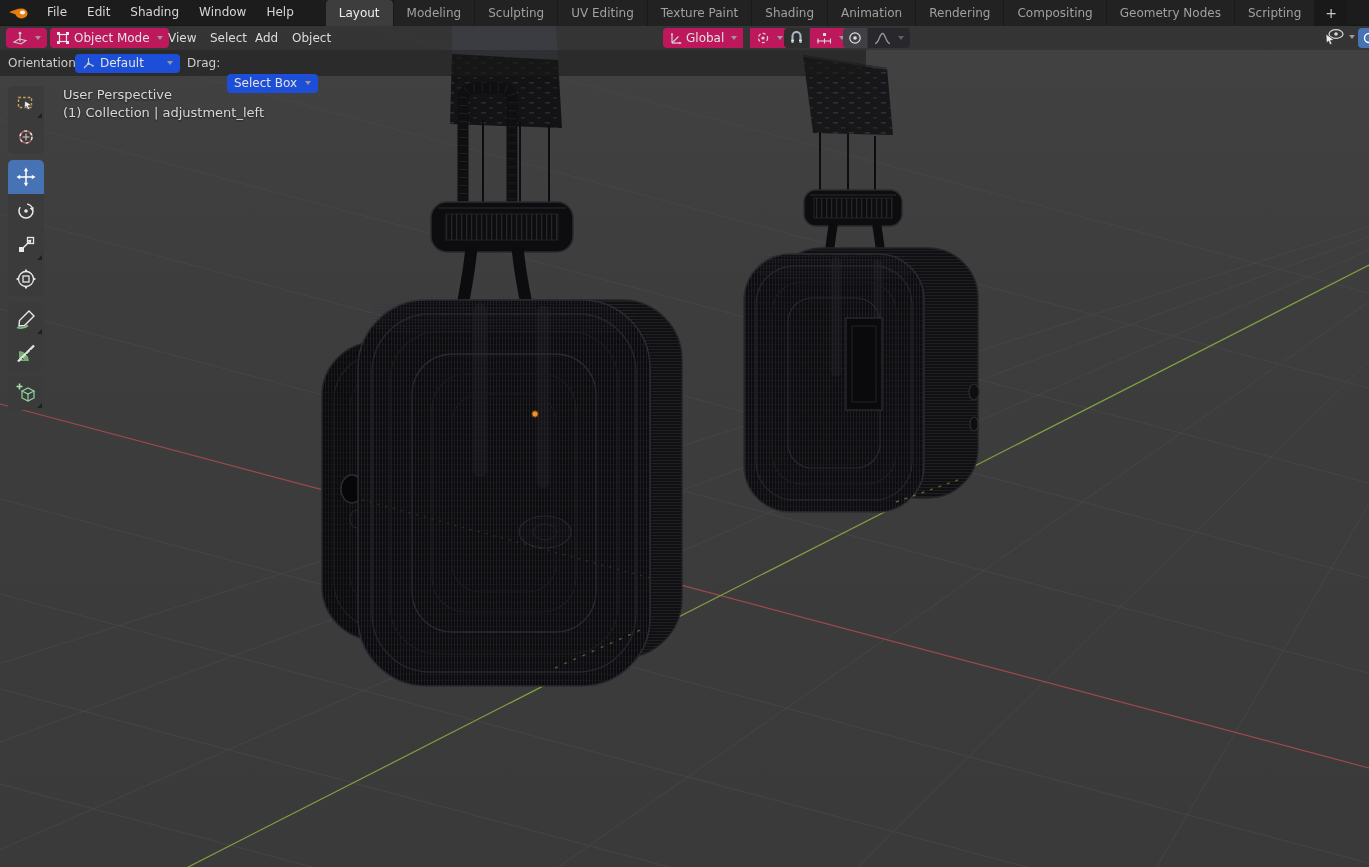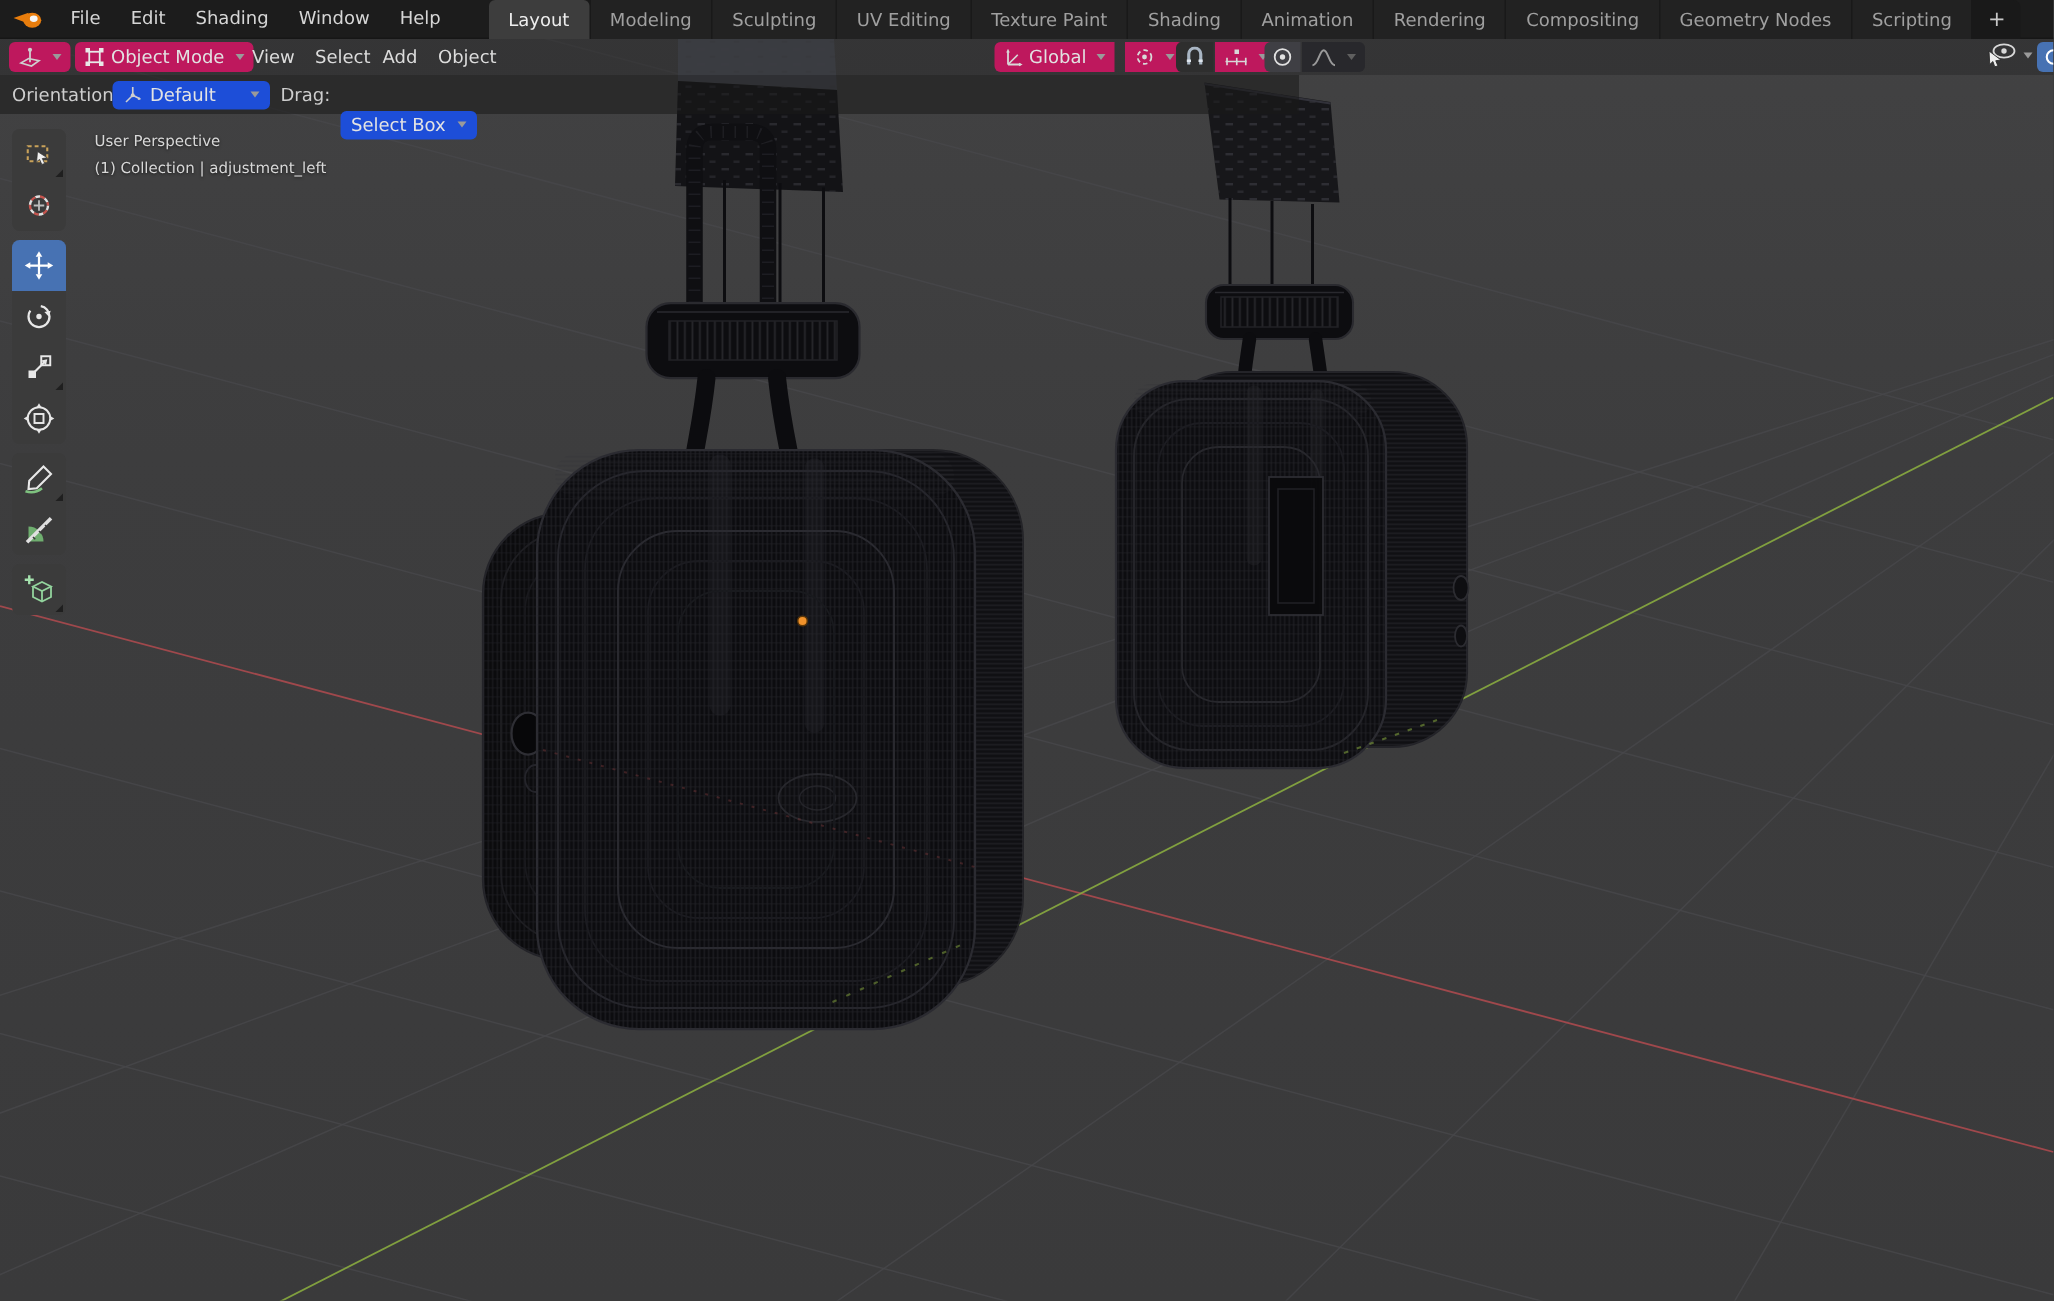--- a/index.html
+++ b/index.html
@@ -45,21 +45,21 @@
           justify-content:center; position:relative; }
   .tool.grp-top { border-radius:5px 5px 0 0; }
   .tool.grp-bot { border-radius:0 0 5px 5px; }
   .tool.grp-solo { border-radius:5px; }
   .tool.active { background:#4772b3; }
   .tool.sub::after { content:""; position:absolute; right:2px; bottom:2px; width:0; height:0;
                      border-left:5px solid transparent; border-bottom:5px solid #1f1f1f; }
 
   
   .vp-text { position:absolute; left:63px; top:86px; z-index:20; color:#d8d8d8;
-             text-shadow:0 1px 2px rgba(0,0,0,.6); line-height:18px; font-size:10px; }
+             text-shadow:0 1px 2px rgba(0,0,0,.6); line-height:18px; font-size:13px; }
 
   
   .blue-cut { position:absolute; right:0; top:2px; width:11px; height:20px; background:var(--accent,#4772b3);
               border-radius:4px 0 0 4px; overflow:hidden; }
   .blue-cut svg { margin-left:2px; }
   svg { display:block; }
 </style>
 </head>
 <body>
 

